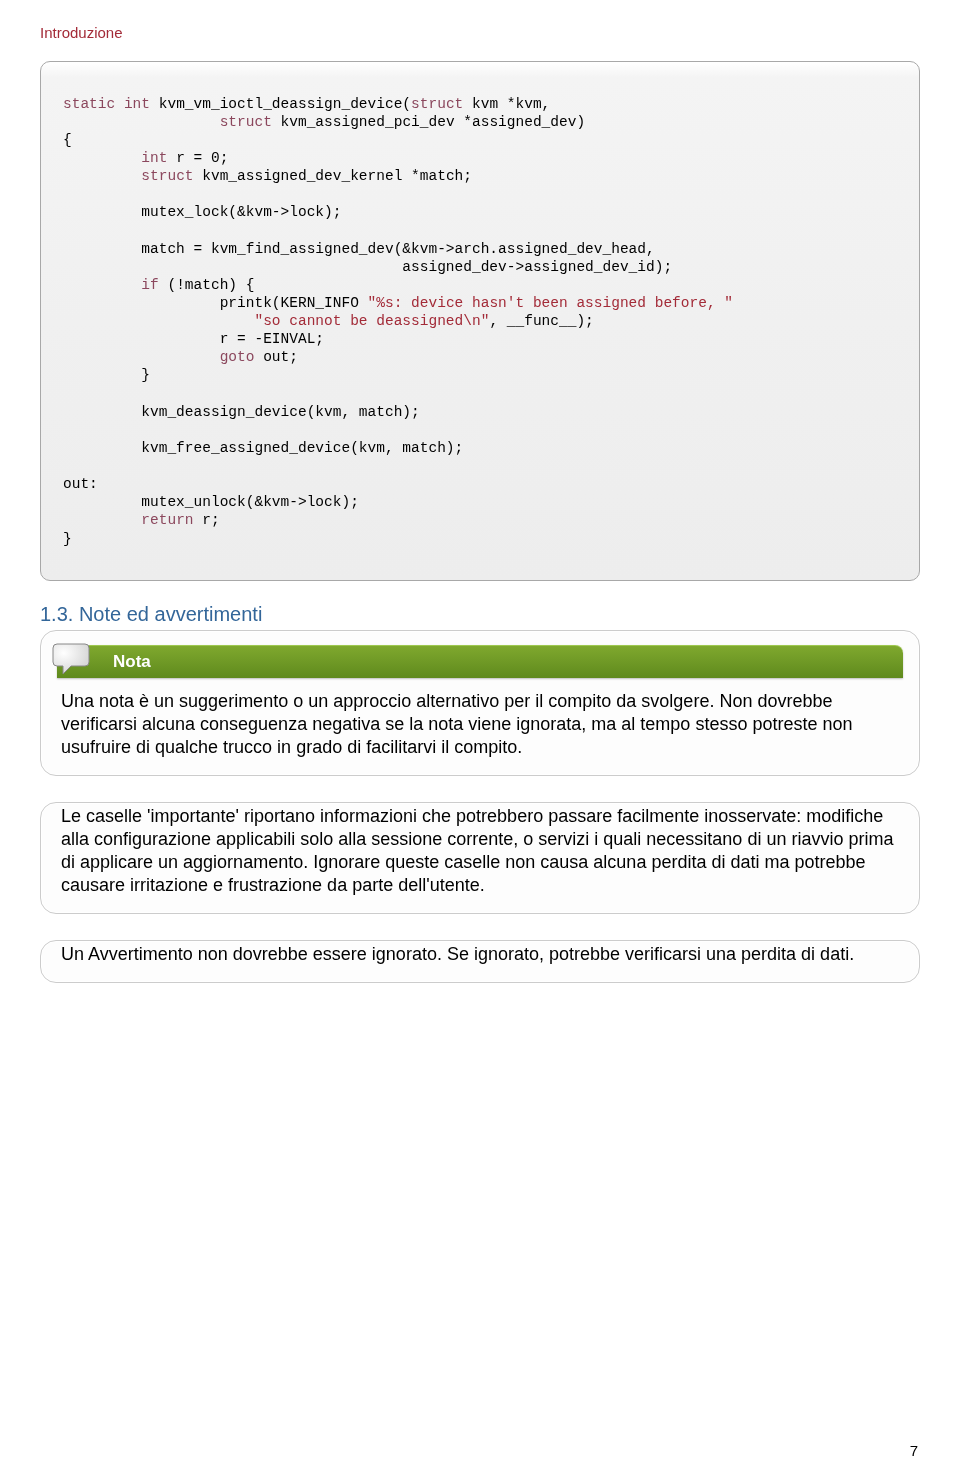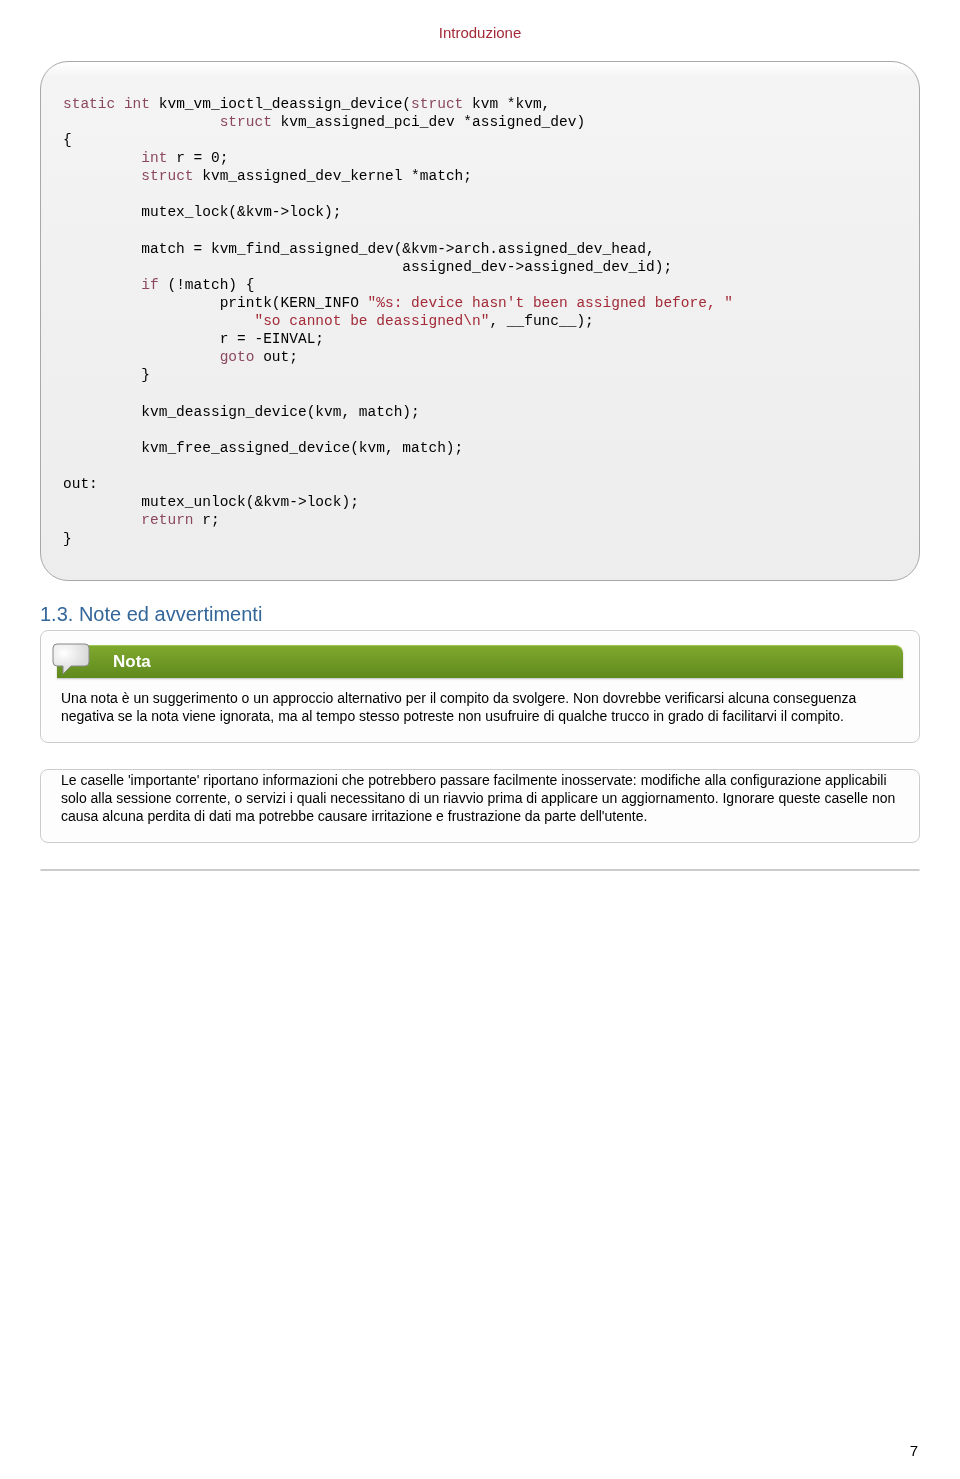--- a/index.html
+++ b/index.html
@@ -1,26 +1,26 @@
 <!DOCTYPE html>
 <html><head>
 <meta charset="utf-8">
 <style>
   body{margin:0;background:#fff;font-family:"Liberation Sans",Arial,sans-serif;color:#000}
   .page{width:960px;min-height:1479px;margin:0 auto;padding:24px 40px 40px 40px;box-sizing:border-box;position:relative}
-  .header{text-align:center;color:#a32b38;font-size:15px;font-family:"Liberation Sans",Arial,sans-serif;margin-bottom:20px}
-  .codebox{border:1px solid #a8a8a8;border-radius:28px;background:linear-gradient(180deg,#fff 0%,#f4f4f4 3%,#f0f0f0 50%,#ededed 100%);padding:18px 22px 18px 22px;margin-bottom:22px}
+  .header{text-align:left;color:#a32b38;font-size:15px;font-family:"Liberation Sans",Arial,sans-serif;margin-bottom:20px}
+  .codebox{border:1px solid #a8a8a8;border-radius:10px;background:linear-gradient(180deg,#fff 0%,#f4f4f4 3%,#f0f0f0 50%,#ededed 100%);padding:18px 22px 18px 22px;margin-bottom:22px}
   .code{font-family:"Liberation Mono","DejaVu Sans Mono",monospace;font-size:14.5px;line-height:1.25;white-space:pre;color:#000}
   .code .kw{color:#8b475d;font-weight:normal}
   .code .esc{color:#a32b38}
   h2.section{font-family:"Liberation Sans",Arial,sans-serif;color:#336699;font-size:20px;font-weight:normal;margin:10px 0 4px 0}
   p.body{font-size:15px;line-height:1.28;margin:2px 0 18px 0}
-  .adm{border:1px solid #ccc;border-radius:8px;background:#fdfdfd;margin-bottom:26px;overflow:hidden;box-shadow:inset 0 0 0 1px #fff}
+  .adm{border:1px solid #ccc;border-radius:16px;background:#fdfdfd;margin-bottom:26px;overflow:hidden;box-shadow:inset 0 0 0 1px #fff}
   .adm-head{color:#fff;font-weight:bold;font-size:17px;padding:6px 12px 6px 56px;position:relative;border-top-left-radius:0;border-top-right-radius:8px;margin:14px 16px 10px 16px;box-shadow:0 1px 2px rgba(0,0,0,.25)}
-  .adm-body{padding:2px 20px 16px 20px;font-size:14px;line-height:1.28}
+  .adm-body{padding:2px 20px 16px 20px;font-size:18px;line-height:1.28}
   .adm-note .adm-head{background:linear-gradient(#7fa82e,#5f8a1d);border-top:1px solid #9ec84f}
   .adm-imp .adm-head{background:linear-gradient(#4a7a9e,#2f5b7f);border-top:1px solid #6a9ac0}
   .adm-warn .adm-head{background:linear-gradient(#b0272f,#8a1c22);border-top:1px solid #ce4b52}
   .adm-icon{position:absolute;left:-6px;top:-10px;width:44px;height:44px}
   .pagenum{position:absolute;bottom:20px;right:42px;font-size:15px;color:#000}
   svg{display:block}
 </style>
 </head>
 <body>
 
@@ -73,16 +73,17 @@
       <span>Nota</span>
     </div>
     <div class="adm-body">Una nota è un suggerimento o un approccio alternativo per il compito da svolgere. Non dovrebbe verificarsi alcuna conseguenza negativa se la nota viene ignorata, ma al tempo stesso potreste non usufruire di qualche trucco in grado di facilitarvi il compito.</div>
   </div>
 
   <div class="adm adm-imp">
     <div class="adm-body">Le caselle 'importante' riportano informazioni che potrebbero passare facilmente inosservate: modifiche alla configurazione applicabili solo alla sessione corrente, o servizi i quali necessitano di un riavvio prima di applicare un aggiornamento. Ignorare queste caselle non causa alcuna perdita di dati ma potrebbe causare irritazione e frustrazione da parte dell'utente.</div>
   </div>
 
   <div class="adm adm-warn">
+    <div class="adm-body">Un Avvertimento non dovrebbe essere ignorato. Se ignorato, potrebbe verificarsi una perdita di dati.</div>
   </div>
 
   <div class="pagenum">7</div>
 </div>
 
 </body></html>

